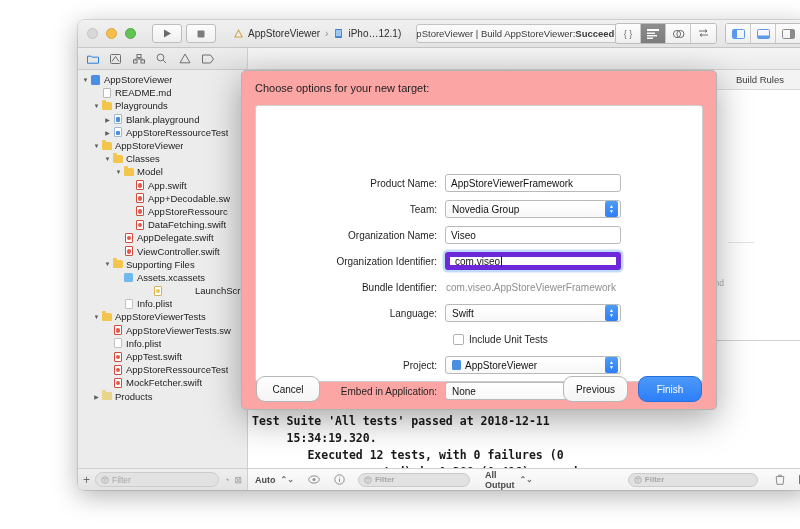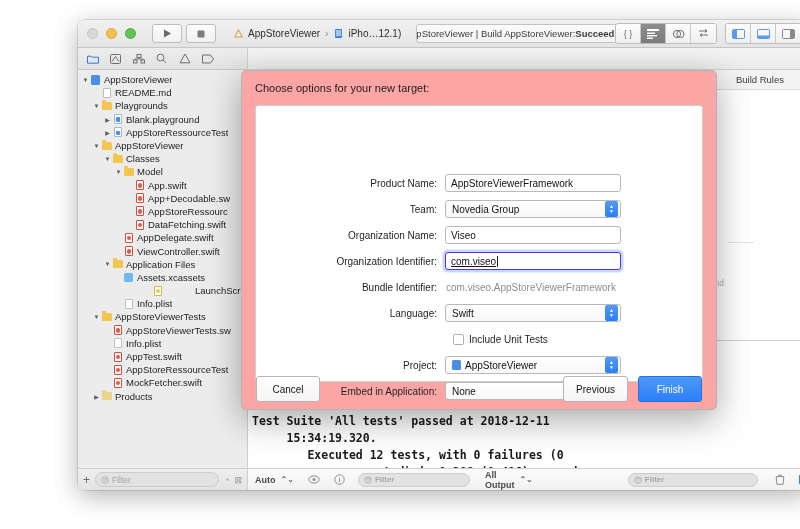--- a/index.html
+++ b/index.html
@@ -196,24 +196,23 @@
   .form { position:absolute; left: 0; right: 0; top: 68px; }
   .frow { display:flex; align-items:center; height: 18px; margin-bottom: 8px; }
   .flabel { width: 189px; text-align: right; padding-right: 8px; font-size: 10px; color:#1f1f1f; }
   .fctl { width: 176px; }
   .input {
     height: 18px; border: .5px solid #b9b9b9; border-radius: 3px;
     background: #fff; font-size: 10px; color: #121212;
     display:flex; align-items:center; padding: 0 5px;
   }
   .input.focus {
-    border: 1px solid #6d28d9;
+    border: 5px solid #6d28d9;
     box-shadow: 0 0 0 2.5px rgba(90,160,239,0.38);
     position: relative;
-    text-decoration: underline;
   }
   .caret { display:inline-block; width:1px; height:11px; background:#1a1a1a; margin-left:1px; }
   .static-text { font-size: 10px; color:#8e8e8e; padding-left: 1px; }
   .popup {
     height: 18px; border: .5px solid #b9b9b9; border-radius: 3px;
     background: linear-gradient(#ffffff,#f7f7f7);
     font-size: 10px; color:#121212;
     display:flex; align-items:center; padding: 0 2px 0 6px; position: relative;
   }
   .popup .val { flex:1; display:flex; align-items:center; gap:4px; overflow:hidden; white-space:nowrap; }
@@ -224,21 +223,21 @@
     color:#fff; font-size: 5px; line-height: 5px; flex:none;
   }
   .checkrow { display:flex; align-items:center; height:18px; margin-bottom:8px; }
   .checkrow .sp { width: 197px; }
   .cbox { width: 11px; height: 11px; border: .5px solid #b0b0b0; border-radius: 2px; background:#fff; margin-right: 5px; }
   .cbl { font-size: 10px; color:#1f1f1f; }
 
   .sheet-buttons { position:absolute; left: 0; right: 0; bottom: 0; height: 45px; }
   .btn {
     height: 19px; min-width: 64px; padding: 12px 12px;
-    border-radius: 3px; border: .5px solid #b6b6b6;
+    border-radius: 9px; border: .5px solid #b6b6b6;
     background: linear-gradient(#ffffff,#f4f4f4);
     font-size: 10px; color:#151515;
     display:inline-flex; align-items:center; justify-content:center;
   }
   .btn.primary {
     background: linear-gradient(#4d99f7,#2d7ff9);
     border-color: #2470e0; color: #ffffff;
   }
   .btn-cancel { position:absolute; left: 14px; top: 12px; }
   .btn-prev   { position:absolute; right: 88px; top: 12px; }
@@ -478,21 +477,21 @@
               <span class="ico">
                 <span class="i-swift"></span>
               </span>
               <span class="lbl">ViewController.swift</span>
             </div>
             <div class="row" style="padding-left: 25px;">
               <span class="tri">▼</span>
               <span class="ico">
                 <span class="i-folder"></span>
               </span>
-              <span class="lbl">Application Files</span>
+              <span class="lbl">Supporting Files</span>
             </div>
             <div class="row" style="padding-left: 36px;">
               <span class="tri empty"></span>
               <span class="ico">
                 <span class="i-assets"></span>
               </span>
               <span class="lbl">Assets.xcassets</span>
             </div>
             <div class="row" style="padding-left: 36px; gap: 29px;">
               <span class="tri empty"></span>

